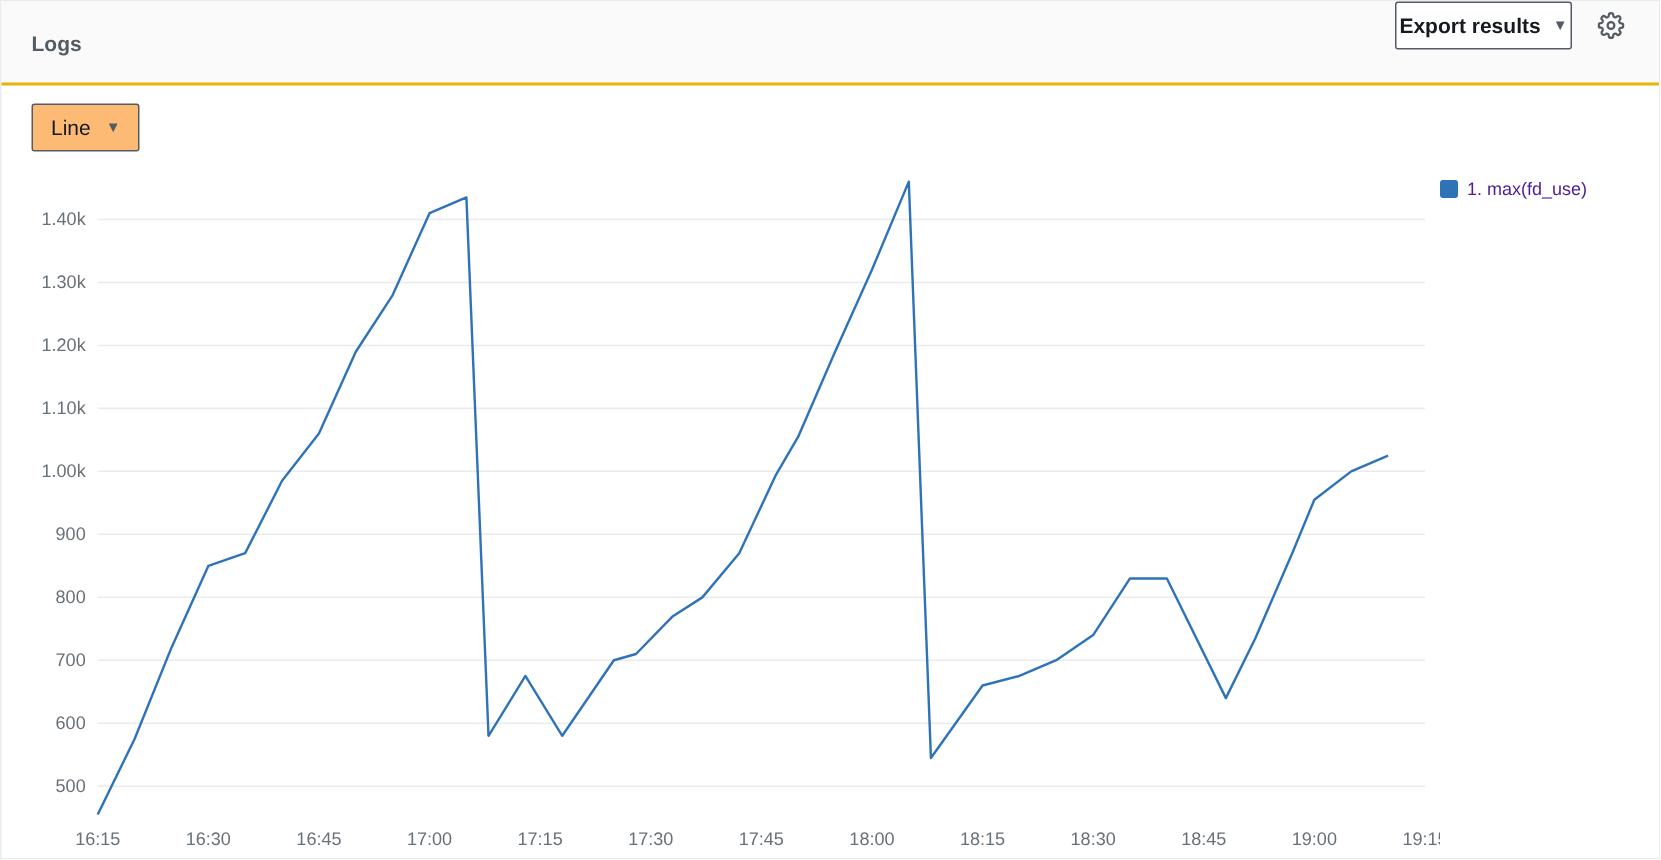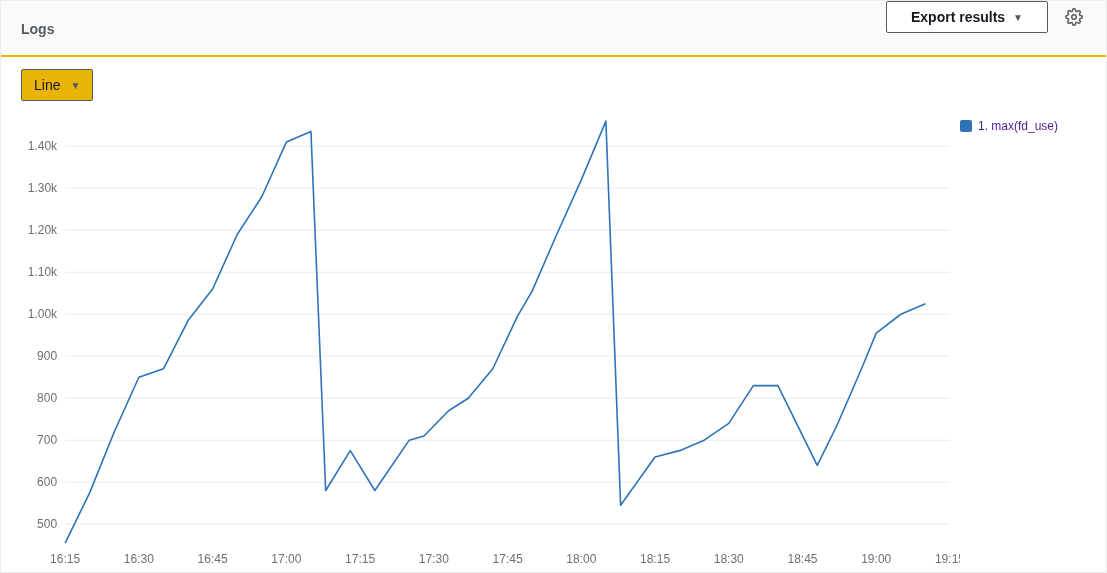--- a/index.html
+++ b/index.html
@@ -39,21 +39,21 @@
   .tab.active::after {
     content: "";
     position: absolute;
     left: -6px; right: -6px; bottom: -1px;
     height: 3px;
     background: #16191f;
   }
   .spacer { flex: 1; }
   .btn {
     height: 32px;
-    padding: 0 24px;
+    padding: 0 2px;
     border: 1px solid #545b64;
     border-radius: 2px;
     background: #fff;
     color: #16191f;
     font-weight: 700;
     font-size: 14px;
     cursor: pointer;
     display: inline-flex;
     align-items: center;
     gap: 8px;
@@ -66,21 +66,21 @@
     cursor: pointer;
     color: #545b64;
   }
   .icon-btn svg { width: 18px; height: 18px; }
   .toolbar { padding: 12px 20px 0 20px; }
   .select-btn {
     height: 32px;
     padding: 0 12px;
     border: 1px solid #545b64;
     border-radius: 2px;
-    background: #eab308;
+    background: #fdba74;
     font-weight: 400;
     font-size: 14px;
     color: #16191f;
     cursor: pointer;
     display: inline-flex;
     align-items: center;
     gap: 10px;
   }
   .select-btn .caret { font-size: 10px; color: #545b64; }
   .chart-wrap {

